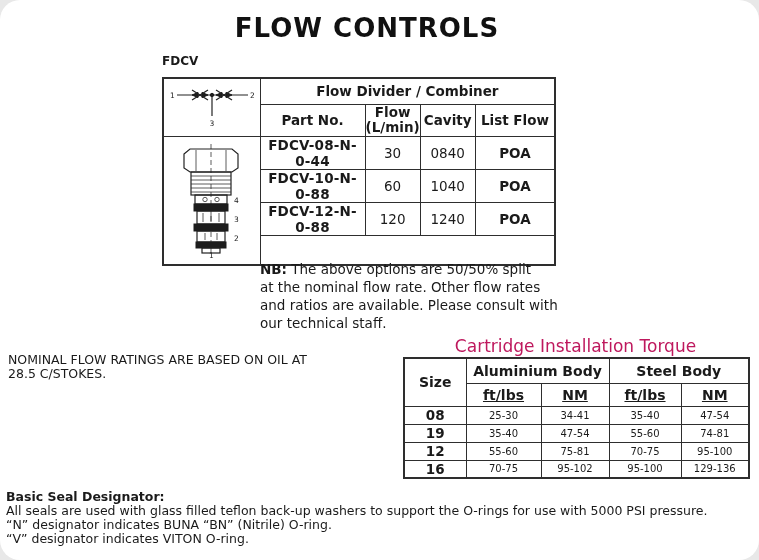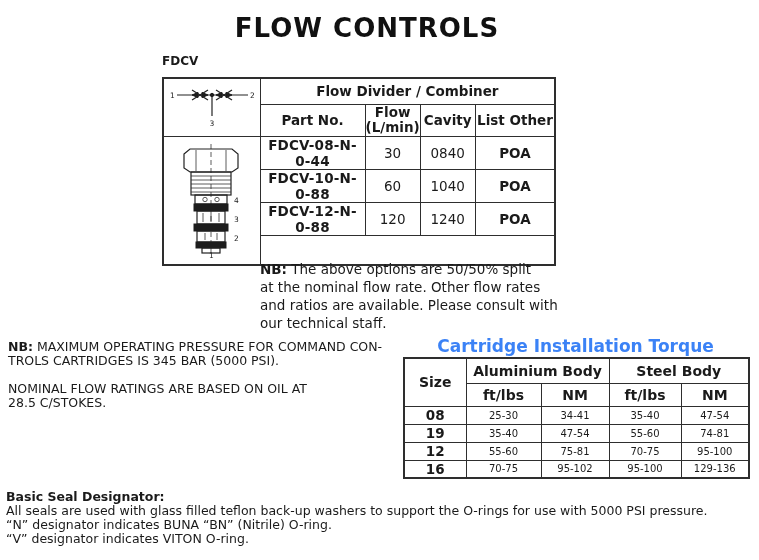--- a/index.html
+++ b/index.html
@@ -1,18 +1,18 @@
 <!DOCTYPE html>
 <html><head>
 <meta charset="utf-8">
 <style>
   html,body{margin:0;padding:0;background:#e8e8e8;}
   .page{
     position:relative;width:759px;height:560px;background:#ffffff;
-    font-family:"DejaVu Sans",sans-serif;color:#1a1a1a;overflow:hidden;
+    font-family:"DejaVu Sans",sans-serif;color:#1a1a1a;overflow:hidden;border-radius:20px;
   }
   .abs{position:absolute;}
 
   
   .page-title{
     left:0;top:13px;width:734px;text-align:center;
     font-size:26px;font-weight:bold;letter-spacing:1px;color:#111;
   }
   .model-code{left:162px;top:54px;font-size:12px;font-weight:bold;}
 
@@ -36,31 +36,31 @@
   .preline{white-space:pre-line;line-height:1.15;}
 
   
   .nb-right{left:260px;top:260px;width:310px;font-size:13.5px;line-height:18px;}
   .nb-left{left:8px;top:340px;width:400px;font-size:12.5px;line-height:13.6px;}
   .nb-left .para2{margin-top:13px;}
   .note-label{font-weight:bold;}
 
   
   .torque-title{left:403px;top:336px;width:345px;text-align:center;
-    font-size:17px;font-weight:bold;color:#3b82f6;}
+    font-size:17px;font-weight:normal;color:#be185d;}
   .torque-table{left:403px;top:357px;border:2px solid #2e2e2e;}
   .torque-table th,.torque-table td{
     border:1px solid #2e2e2e;text-align:center;vertical-align:middle;
     padding:0;overflow:hidden;
   }
   .torque-table th{font-weight:bold;font-size:14px;}
   .torque-table td{font-size:10px;}
   .torque-table .size-col{font-size:13.5px;}
   .torque-table tr:nth-child(1){height:25px;}
-  .torque-table tr:nth-child(2){height:23px;}
+  .torque-table tr:nth-child(2){height:23px;text-decoration:underline;}
   .torque-table tr:nth-child(n+3){height:18px;}
 
   
   .seal-block{left:6px;top:490px;font-size:12.5px;line-height:14px;}
   .seal-heading{font-weight:bold;}
 
   svg{display:block;margin:0 auto;}
   .ink{stroke:#222;fill:none;stroke-width:1.2;}
   .ink-thin{stroke:#333;fill:none;stroke-width:0.8;}
   .fill-dark{fill:#1d1d1d;stroke:#1d1d1d;}
@@ -102,21 +102,21 @@
             <text class="svg-label" x="45.5" y="46">3</text>
           </svg>
         </td>
         <th colspan="4">Flow Divider / Combiner</th>
       </tr>
       <tr>
         <th>Part No.</th>
         <th class="preline">Flow
 (L/min)</th>
         <th>Cavity</th>
-        <th>List Other</th>
+        <th>List Flow</th>
       </tr>
       <tr>
         <td rowspan="4" class="img-cell">
           <svg width="95" height="118" viewBox="0 0 95 118">
             <line class="ink-thin" x1="47" y1="3" x2="47" y2="112" stroke-dasharray="5,3"></line>
 
             <path class="ink" d="M20,13 L26,8 L68,8 L74,13 L74,27 L68,31 L26,31 L20,27 Z"></path>
             <line class="ink-thin" x1="32" y1="9" x2="32" y2="30"></line>
             <line class="ink-thin" x1="62" y1="9" x2="62" y2="30"></line>
 
@@ -176,24 +176,20 @@
   </table>
 
   <div class="abs nb-right">
     <span class="note-label">NB:</span><span class="preline"> The above options are 50/50% split
 at the nominal flow rate. Other flow rates
 and ratios are available. Please consult with
 our technical staff.</span>
   </div>
 
   <div class="abs nb-left">
-    <div>
-      <span class="note-label">NB:</span><span class="preline"> MAXIMUM OPERATING PRESSURE FOR COMMAND CON-
-TROLS CARTRIDGES IS 345 BAR (5000 PSI).</span>
-    </div>
     <div class="para2 preline">NOMINAL FLOW RATINGS ARE BASED ON OIL AT
 28.5 C/STOKES.</div>
   </div>
 
   <div class="abs torque-title">Cartridge Installation Torque</div>
   <table class="abs torque-table">
     <colgroup>
       <col style="width:62px">
         <col style="width:75px">
         <col style="width:68px">

